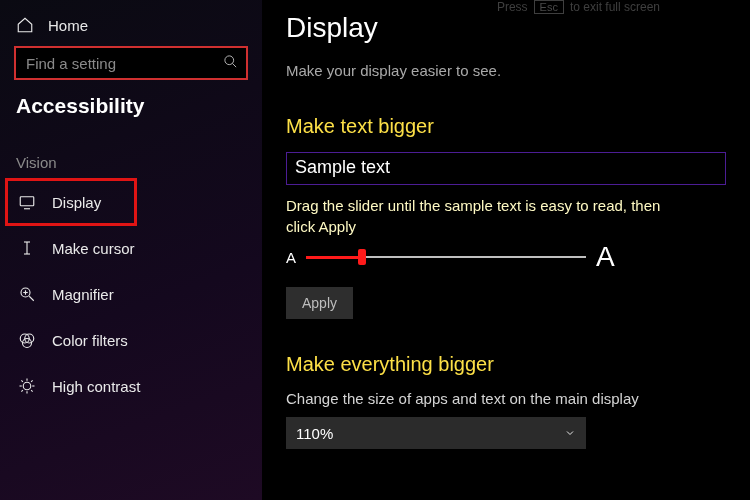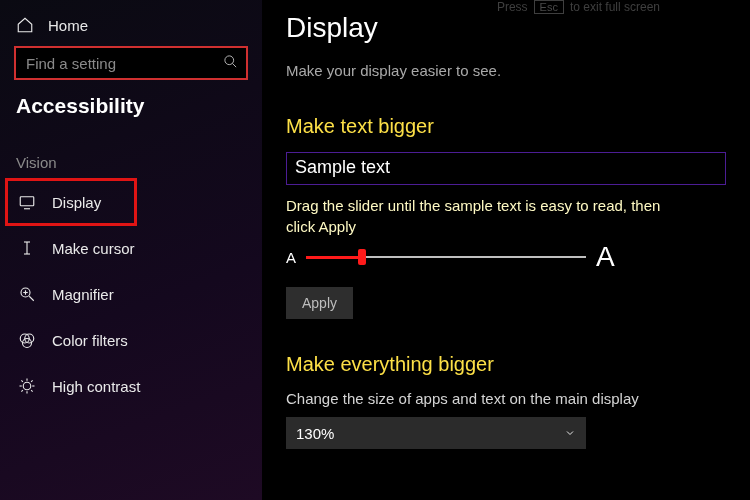--- a/index.html
+++ b/index.html
@@ -303,20 +303,20 @@
       <div class="thumb"></div>
     </div>
     <span class="a-large">A</span>
   </div>
 
   <button class="apply-btn">Apply</button>
 
   <div class="section-h">Make everything bigger</div>
   <div class="sub-helper">Change the size of apps and text on the main display</div>
   <div class="select-wrap">
-    <span>130%</span>
+    <span>110%</span>
     <span class="chev">
       <svg viewBox="0 0 24 24">
           <polyline points="6 9 12 15 18 9"></polyline>
         </svg>
     </span>
   </div>
 </div>
 
 </body></html>

